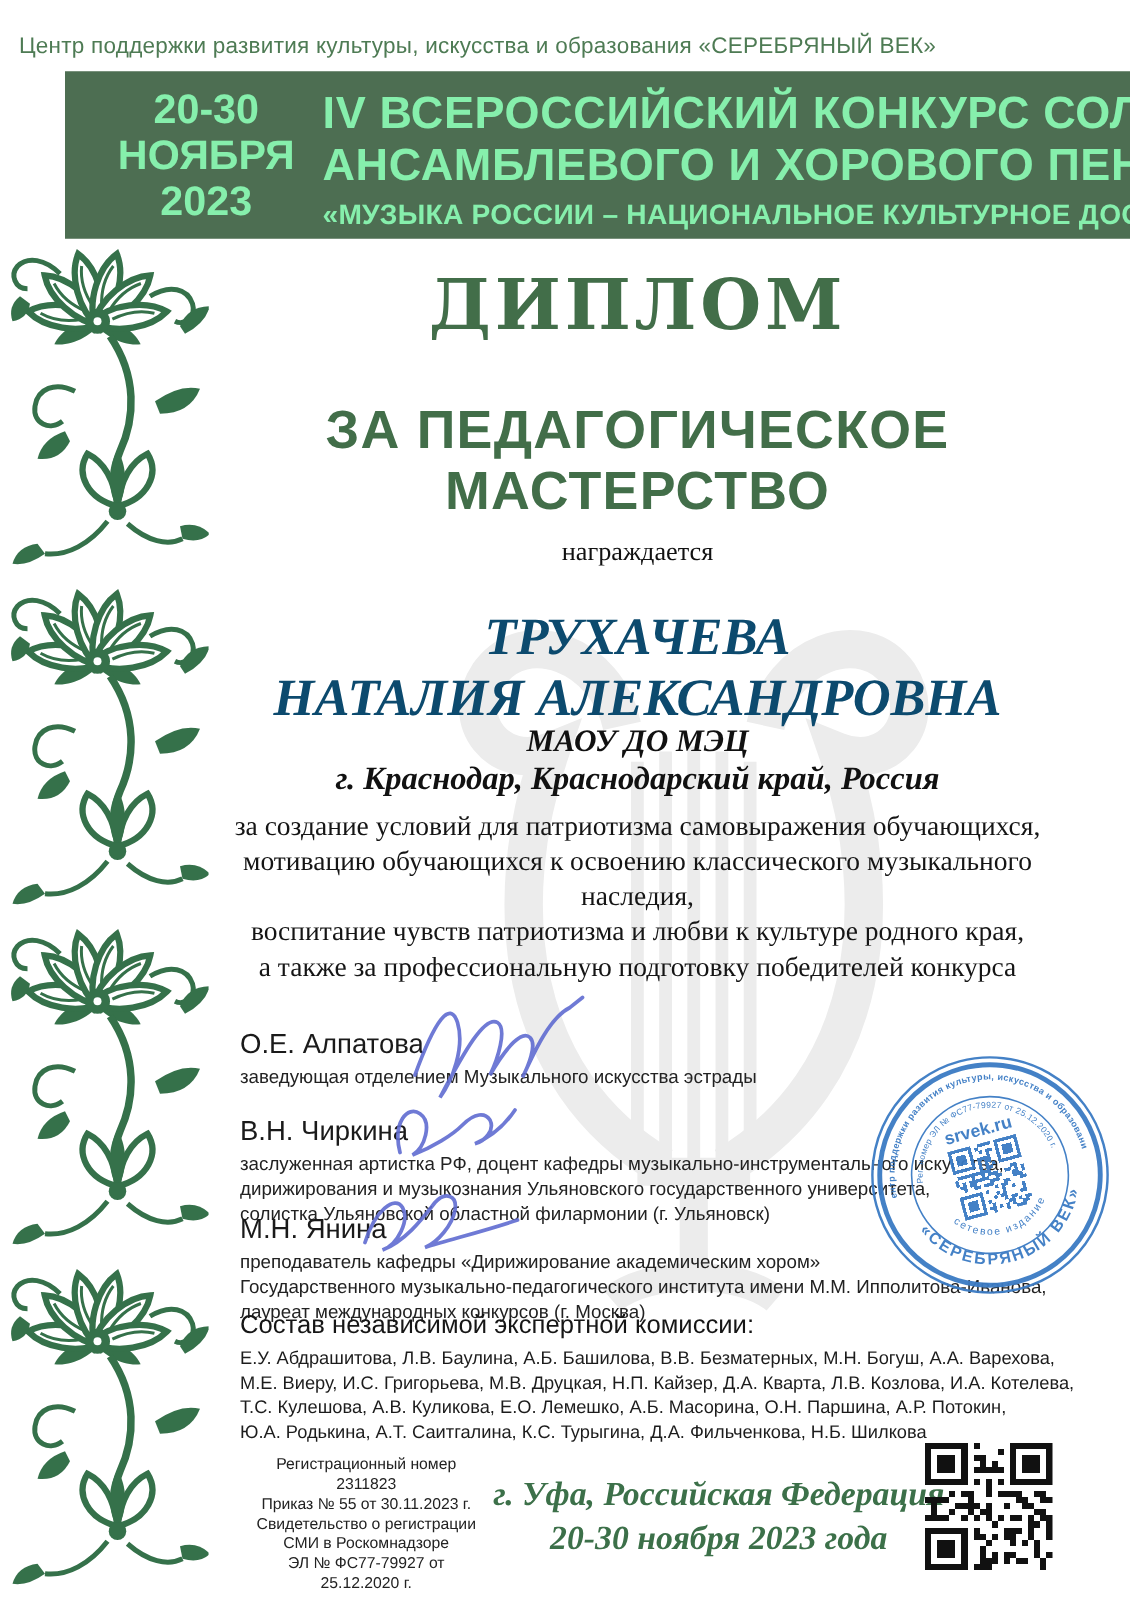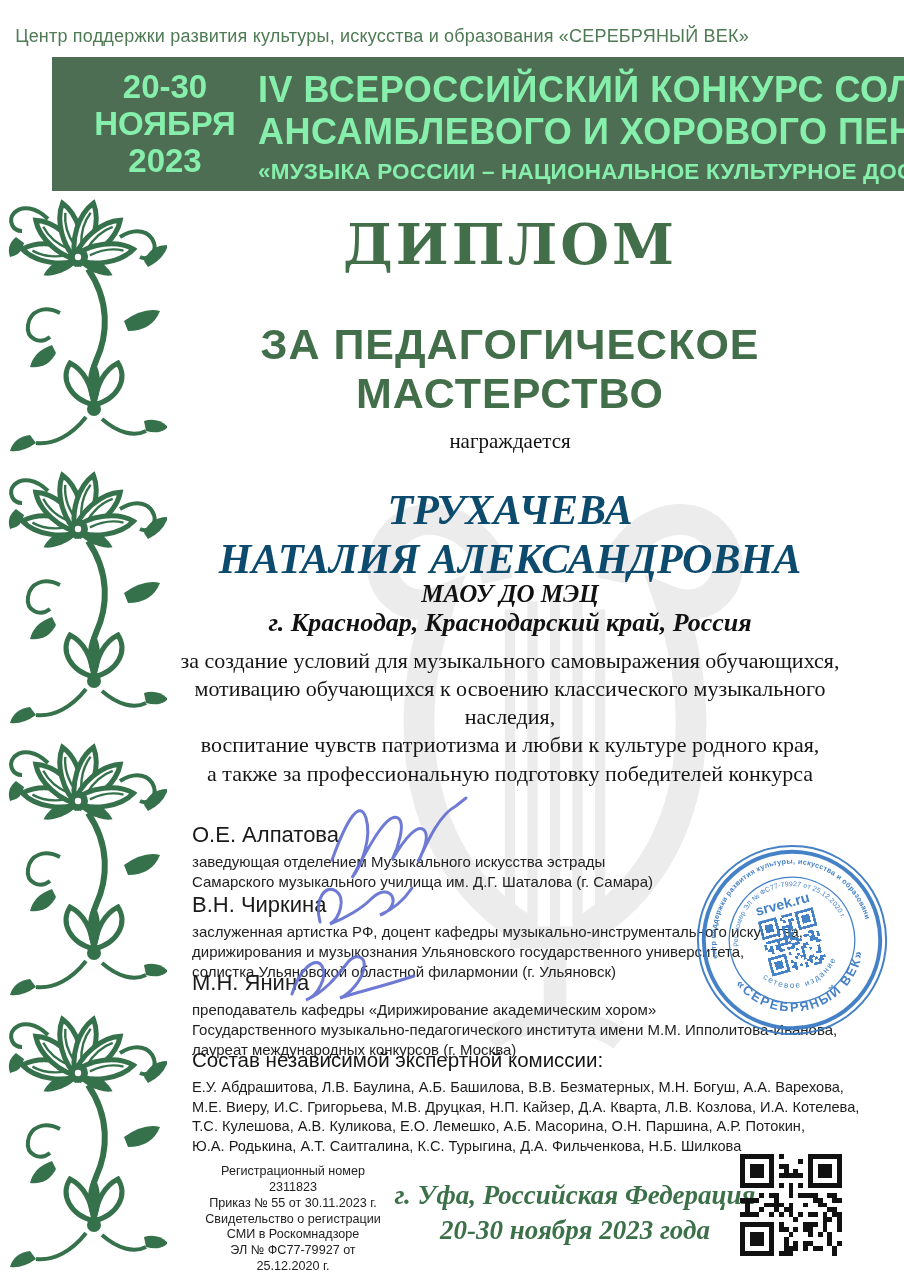--- a/index.html
+++ b/index.html
@@ -149,31 +149,30 @@
 <div class="abs content awarded">награждается</div>
 
 <div class="abs content recipient">
   <div>ТРУХАЧЕВА</div>
   <div>НАТАЛИЯ АЛЕКСАНДРОВНА</div>
 </div>
 <div class="abs content org">МАОУ ДО МЭЦ</div>
 <div class="abs content loc">г. Краснодар, Краснодарский край, Россия</div>
 
 <div class="abs content citation">
-  <div>за создание условий для музыкального самовыражения обучающихся,</div>
+  <div>за создание условий для патриотизма самовыражения обучающихся,</div>
   <div>мотивацию обучающихся к освоению классического музыкального наследия,</div>
   <div>воспитание чувств патриотизма и любви к культуре родного края,</div>
   <div>а также за профессиональную подготовку победителей конкурса</div>
 </div>
 
 <div class="abs sig-group" style="top:822px">
   <div class="sig-name">О.Е. Алпатова</div>
   <div class="sig-desc">
     <div>заведующая отделением Музыкального искусства эстрады</div>
-    <div>Самарского музыкального училища им. Д.Г. Шаталова (г. Самара)</div>
   </div>
 </div>
 <div class="abs sig-group" style="top:892px">
   <div class="sig-name">В.Н. Чиркина</div>
   <div class="sig-desc">
     <div>заслуженная артистка РФ, доцент кафедры музыкально-инструментального искусства,</div>
     <div>дирижирования и музыкознания Ульяновского государственного университета,</div>
     <div>солистка Ульяновской областной филармонии (г. Ульяновск)</div>
   </div>
 </div>

